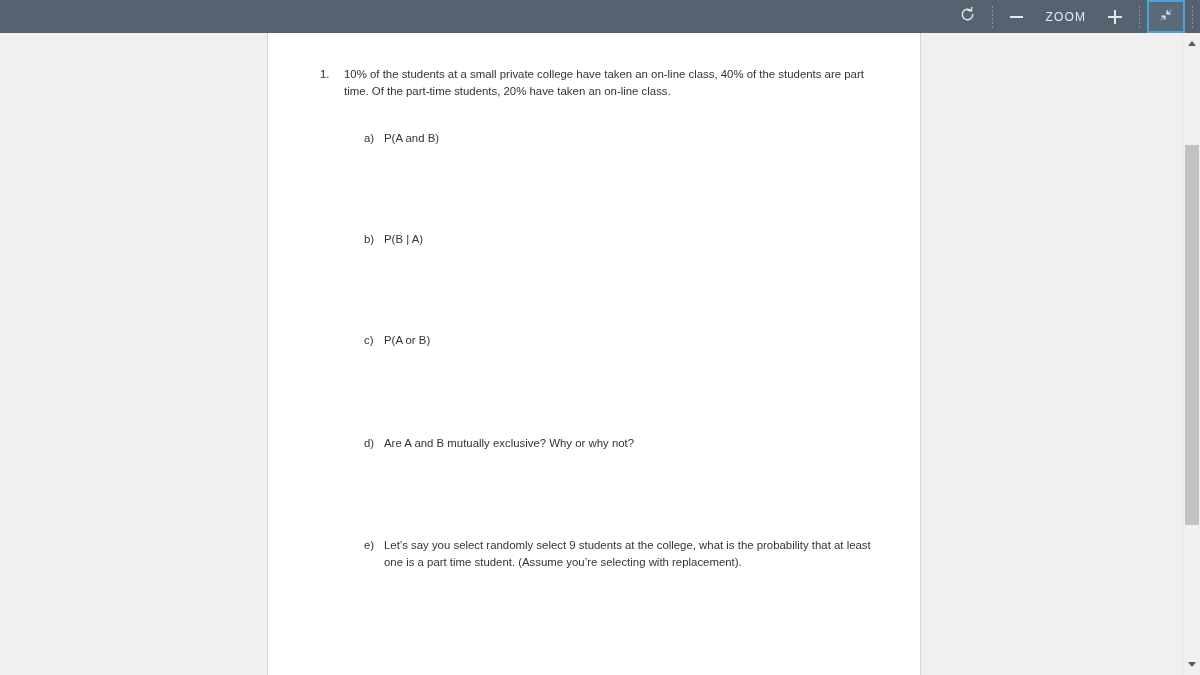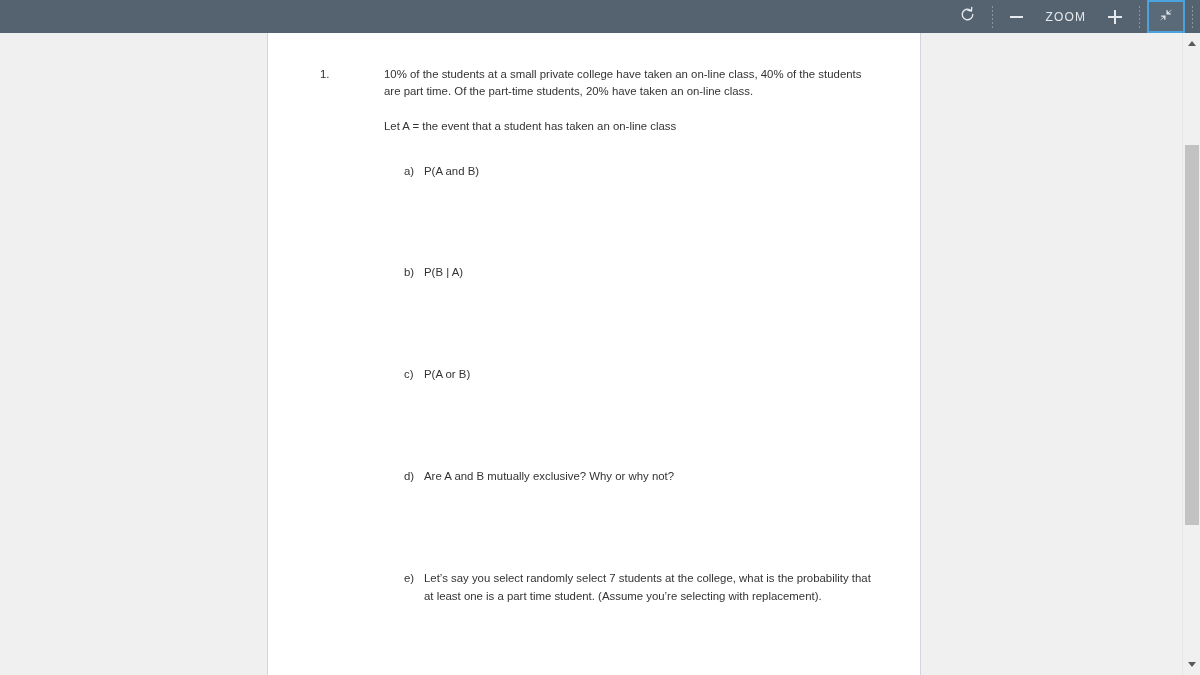--- a/index.html
+++ b/index.html
@@ -118,21 +118,21 @@
   .problem {
     display: flex;
     align-items: flex-start;
   }
   .prob-num {
     width: 28px;
     flex: 0 0 28px;
     text-align: left;
     padding-left: 4px;
   }
-  .prob-body { flex: 1 1 auto; margin-left: 40px; }
+  .prob-body { flex: 1 1 auto; }
   .stmt { margin: 0 0 17px 0; text-align: left; }
   .letline { margin: 0 0 16px 0; }
   .findline { margin: 0 0 0 0; }
 
   
   .subitem {
     display: flex;
     align-items: flex-start;
     padding-left: 20px;
   }
@@ -240,21 +240,20 @@
     <div class="page">
       <div class="page-inner">
 
         <div class="problem">
           <div class="prob-num">1.</div>
 
           <div class="prob-body">
 
             <p class="stmt">10% of the students at a small private college have taken an on-line class, 40% of the students are part time.  Of the part-time students, 20% have taken an on-line class.</p>
 
-            <p class="letline">Let A = the event that a student has taken an on-line class</p>
 
 
 
             <div class="gap-top-a"></div>
 
             <div class="subitem">
               <span class="sub-lbl">a)</span>
               <span class="sub-txt">P(A and B)</span>
             </div>
 
@@ -276,21 +275,21 @@
 
             <div class="subitem">
               <span class="sub-lbl">d)</span>
               <span class="sub-txt">Are A and B mutually exclusive?  Why or why not?</span>
             </div>
 
             <div class="gap-d"></div>
 
             <div class="subitem">
               <span class="sub-lbl">e)</span>
-              <span class="sub-txt">Let’s say you select randomly select 7 students at the college, what is the probability that at least one is a part time student.  (Assume you’re selecting with replacement).</span>
+              <span class="sub-txt">Let’s say you select randomly select 9 students at the college, what is the probability that at least one is a part time student.  (Assume you’re selecting with replacement).</span>
             </div>
 
           </div>
         </div>
 
       </div>
     </div>
   </div>
 
   <div class="scrollbar">

